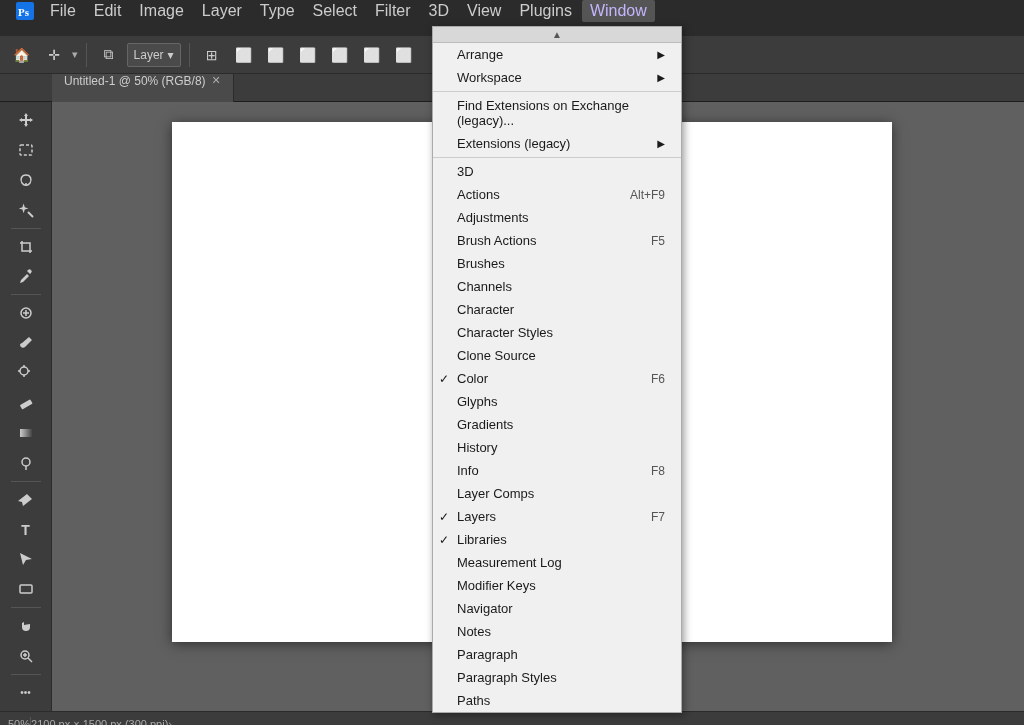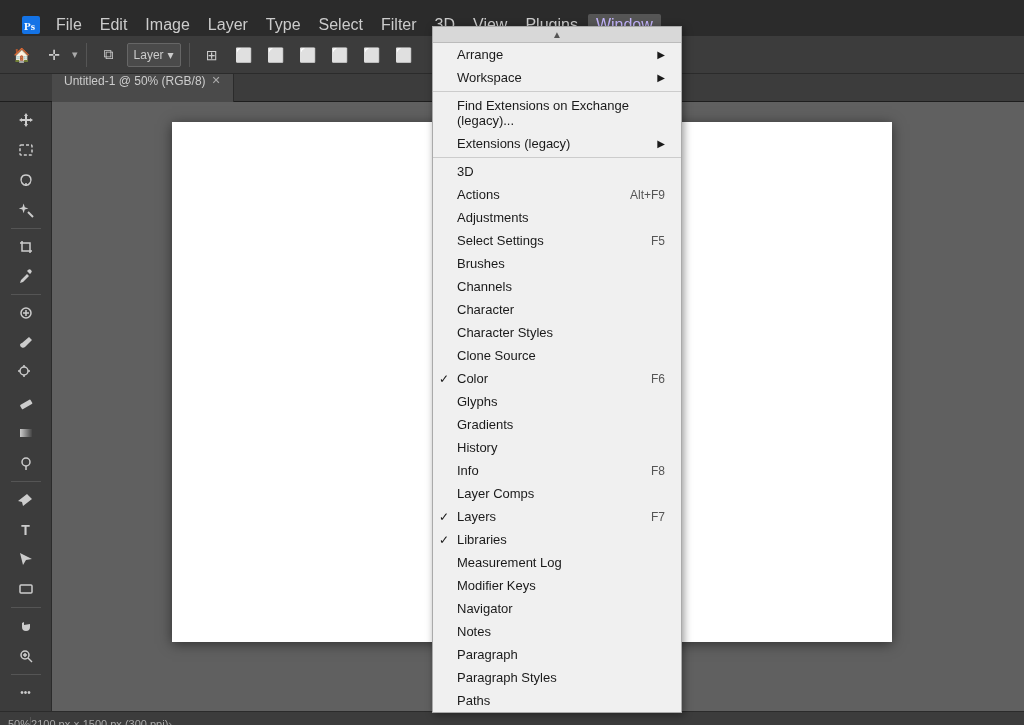--- a/index.html
+++ b/index.html
@@ -9,24 +9,24 @@
       background: #3c3c3c;
       font-family: 'Segoe UI', Arial, sans-serif;
       font-size: 13px;
       overflow: hidden;
       position: relative;
     }
 
     
     #menubar {
       display: flex;
-      align-items: flex-end;
+      align-items: flex-start;
       height: 36px;
       background: #2b2b2b;
-      padding: 0 20px;
+      padding: 0 14px;
       gap: 2px;
     }
     .menu-logo {
       width: 22px;
       height: 22px;
       background: #2b2b2b;
       display: flex;
       align-items: center;
       justify-content: center;
       margin-right: 4px;
@@ -434,21 +434,21 @@
       <span>3D</span>
     </div>
   <div class="dm-item">
     <span>Actions</span>
     <span class="shortcut">Alt+F9</span>
   </div>
   <div class="dm-item">
       <span>Adjustments</span>
     </div>
   <div class="dm-item">
-    <span>Select Settings</span>
+    <span>Brush Actions</span>
     <span class="shortcut">F5</span>
   </div>
   <div class="dm-item">
       <span>Brushes</span>
     </div>
   <div class="dm-item">
       <span>Channels</span>
     </div>
   <div class="dm-item">
       <span>Character</span>

